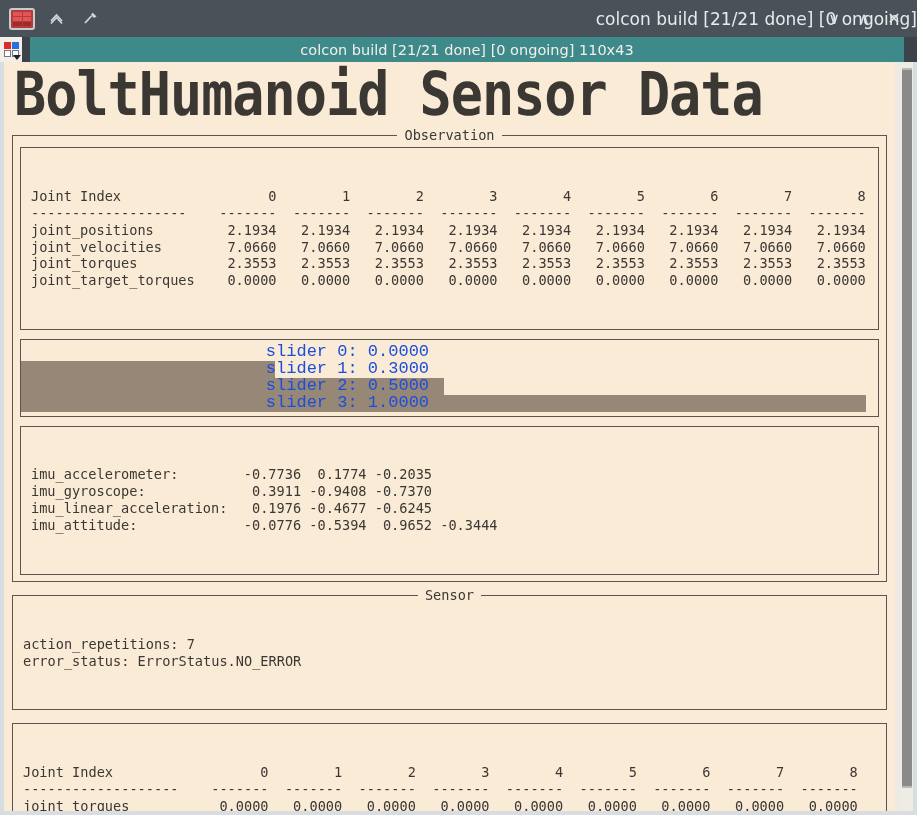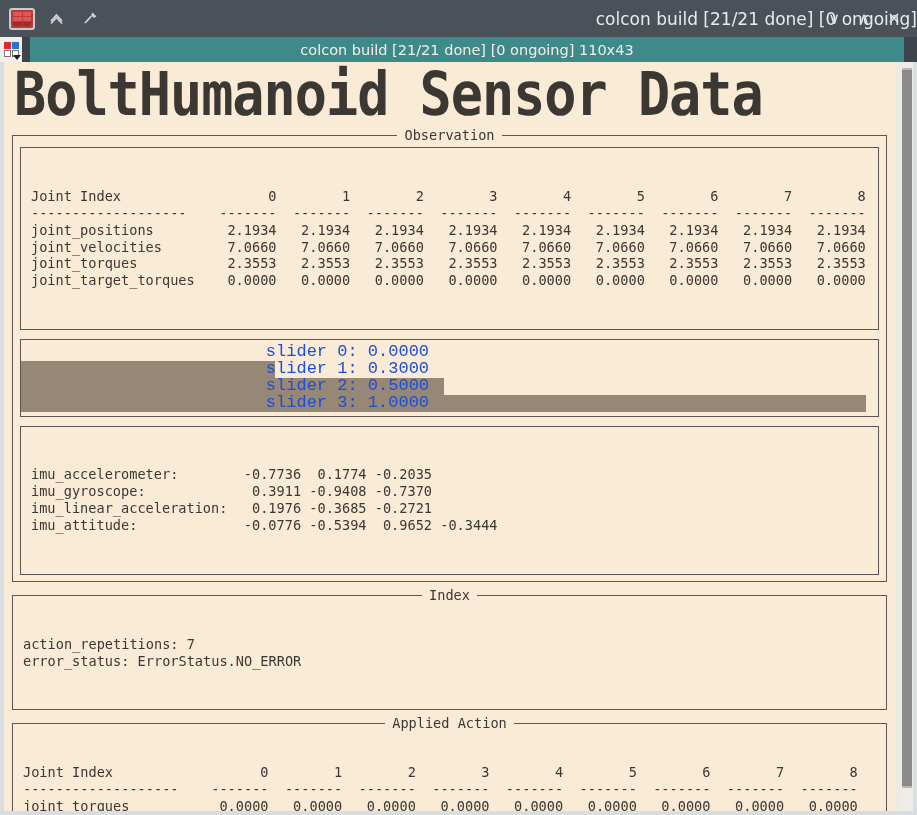--- a/index.html
+++ b/index.html
@@ -324,40 +324,37 @@
       </div>
 
       <div class="panel inner-panel">
         <div class="panel-body slider-area" style="padding-left:0;padding-right:0;" id="slider-area"><div class="slider-row"><div class="slider-fill" style="width: 0px; background: rgb(151, 135, 119);"></div><span class="slider-label">                        slider 0: 0.0000</span></div><div class="slider-row"><div class="slider-fill" style="width: 253.5px; background: rgb(151, 135, 119);"></div><span class="slider-label">                        slider 1: 0.3000</span></div><div class="slider-row"><div class="slider-fill" style="width: 422.5px; background: rgb(151, 135, 119);"></div><span class="slider-label">                        slider 2: 0.5000</span></div><div class="slider-row"><div class="slider-fill" style="width: 845px; background: rgb(151, 135, 119);"></div><span class="slider-label">                        slider 3: 1.0000</span></div></div>
       </div>
 
       <div class="panel inner-panel" style="margin-bottom:0;">
         <div class="panel-body">
           <pre class="rows" id="imu-table">imu_accelerometer:        -0.7736  0.1774 -0.2035
 imu_gyroscope:             0.3911 -0.9408 -0.7370
-imu_linear_acceleration:   0.1976 -0.3685 -0.2721
+imu_linear_acceleration:   0.1976 -0.4677 -0.6245
 imu_attitude:             -0.0776 -0.5394  0.9652 -0.3444</pre>
         </div>
       </div>
     </div>
 
     <div class="panel" style="margin-top:13px;">
       <div class="panel-title">
-        <span>Index</span>
+        <span>Sensor</span>
       </div>
       <div class="panel-body" style="min-height:56px;">
         <pre class="rows" id="status-text">action_repetitions: 7
 error_status: ErrorStatus.NO_ERROR</pre>
       </div>
     </div>
 
     <div class="panel" style="margin-top:13px;">
-      <div class="panel-title">
-        <span>Applied Action</span>
-      </div>
       <div class="panel-body">
         <pre class="rows" id="applied-action-table">Joint Index                  0        1        2        3        4        5        6        7        8
 -------------------    -------  -------  -------  -------  -------  -------  -------  -------  -------
 joint_torques           0.0000   0.0000   0.0000   0.0000   0.0000   0.0000   0.0000   0.0000   0.0000
 joint_positions         0.0000   0.0000   0.0000   0.0000   0.0000   0.0000   0.0000   0.0000   0.0000
 joint_velocities        0.0000   0.0000   0.0000   0.0000   0.0000   0.0000   0.0000   0.0000   0.0000
 joint_position_gains    3.0000   3.0000   3.0000   3.0000   3.0000   3.0000   3.0000   3.0000   3.0000
 joint_velocity_gains    0.0500   0.0500   0.0500   0.0500   0.0500   0.0500   0.0500   0.0500   0.0500</pre>
       </div>
     </div>

